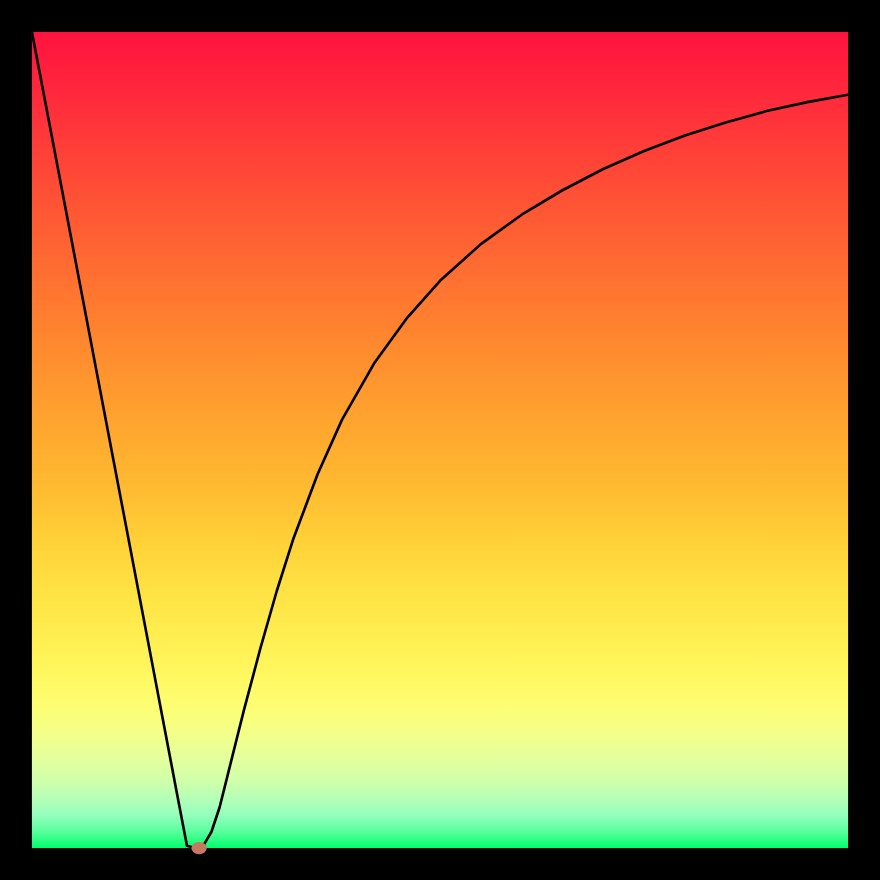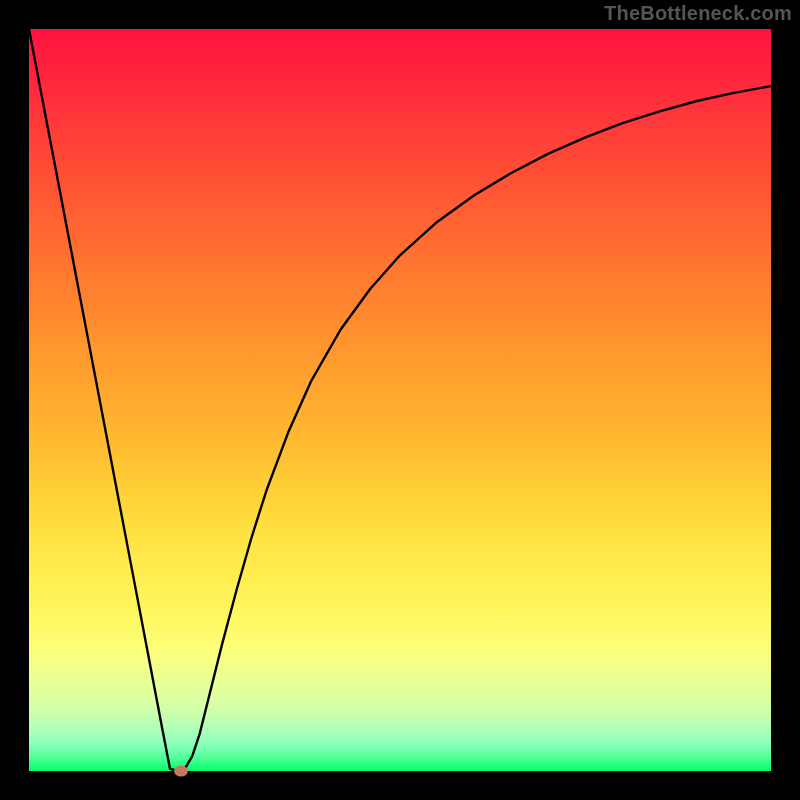--- a/index.html
+++ b/index.html
@@ -74,21 +74,20 @@
     height: 11px;
     background: #c77860;
     border-radius: 50%;
     transform: translate(-50%, -50%);
   }
 </style>
 </head>
 <body>
 
 <div class="frame">
-  <div class="watermark">TheBottleneck.com</div>
 
   <div class="plot">
     <div class="gradient"></div>
     <svg class="curve" viewBox="0 0 742 742" preserveAspectRatio="none">
       <path id="curve-path" fill="none" stroke="#000" stroke-width="2.4" stroke-linejoin="round" stroke-linecap="round" d="M0.00 0.00 L14.84 77.91 L29.68 155.82 L44.52 233.73 L59.36 311.64 L74.20 389.55 L89.04 467.46 L103.88 545.37 L118.72 623.28 L133.56 701.19 L140.98 739.77 L148.40 742.00 L155.82 739.77 L163.24 727.16 L170.66 704.90 L178.08 675.22 L192.92 615.86 L207.76 560.21 L222.60 508.27 L237.44 461.52 L259.70 402.16 L281.96 352.45 L311.64 300.51 L341.32 259.70 L371.00 226.31 L408.10 192.92 L445.20 166.21 L482.30 143.95 L519.40 124.66 L556.50 108.33 L593.60 94.23 L630.70 82.36 L667.80 71.97 L704.90 63.81 L742.00 57.13"></path>
     </svg>
     <div class="marker" id="marker" style="left: 152.11px; top: 742px; background: rgb(199, 120, 96);"></div>
   </div>
 </div>
 

